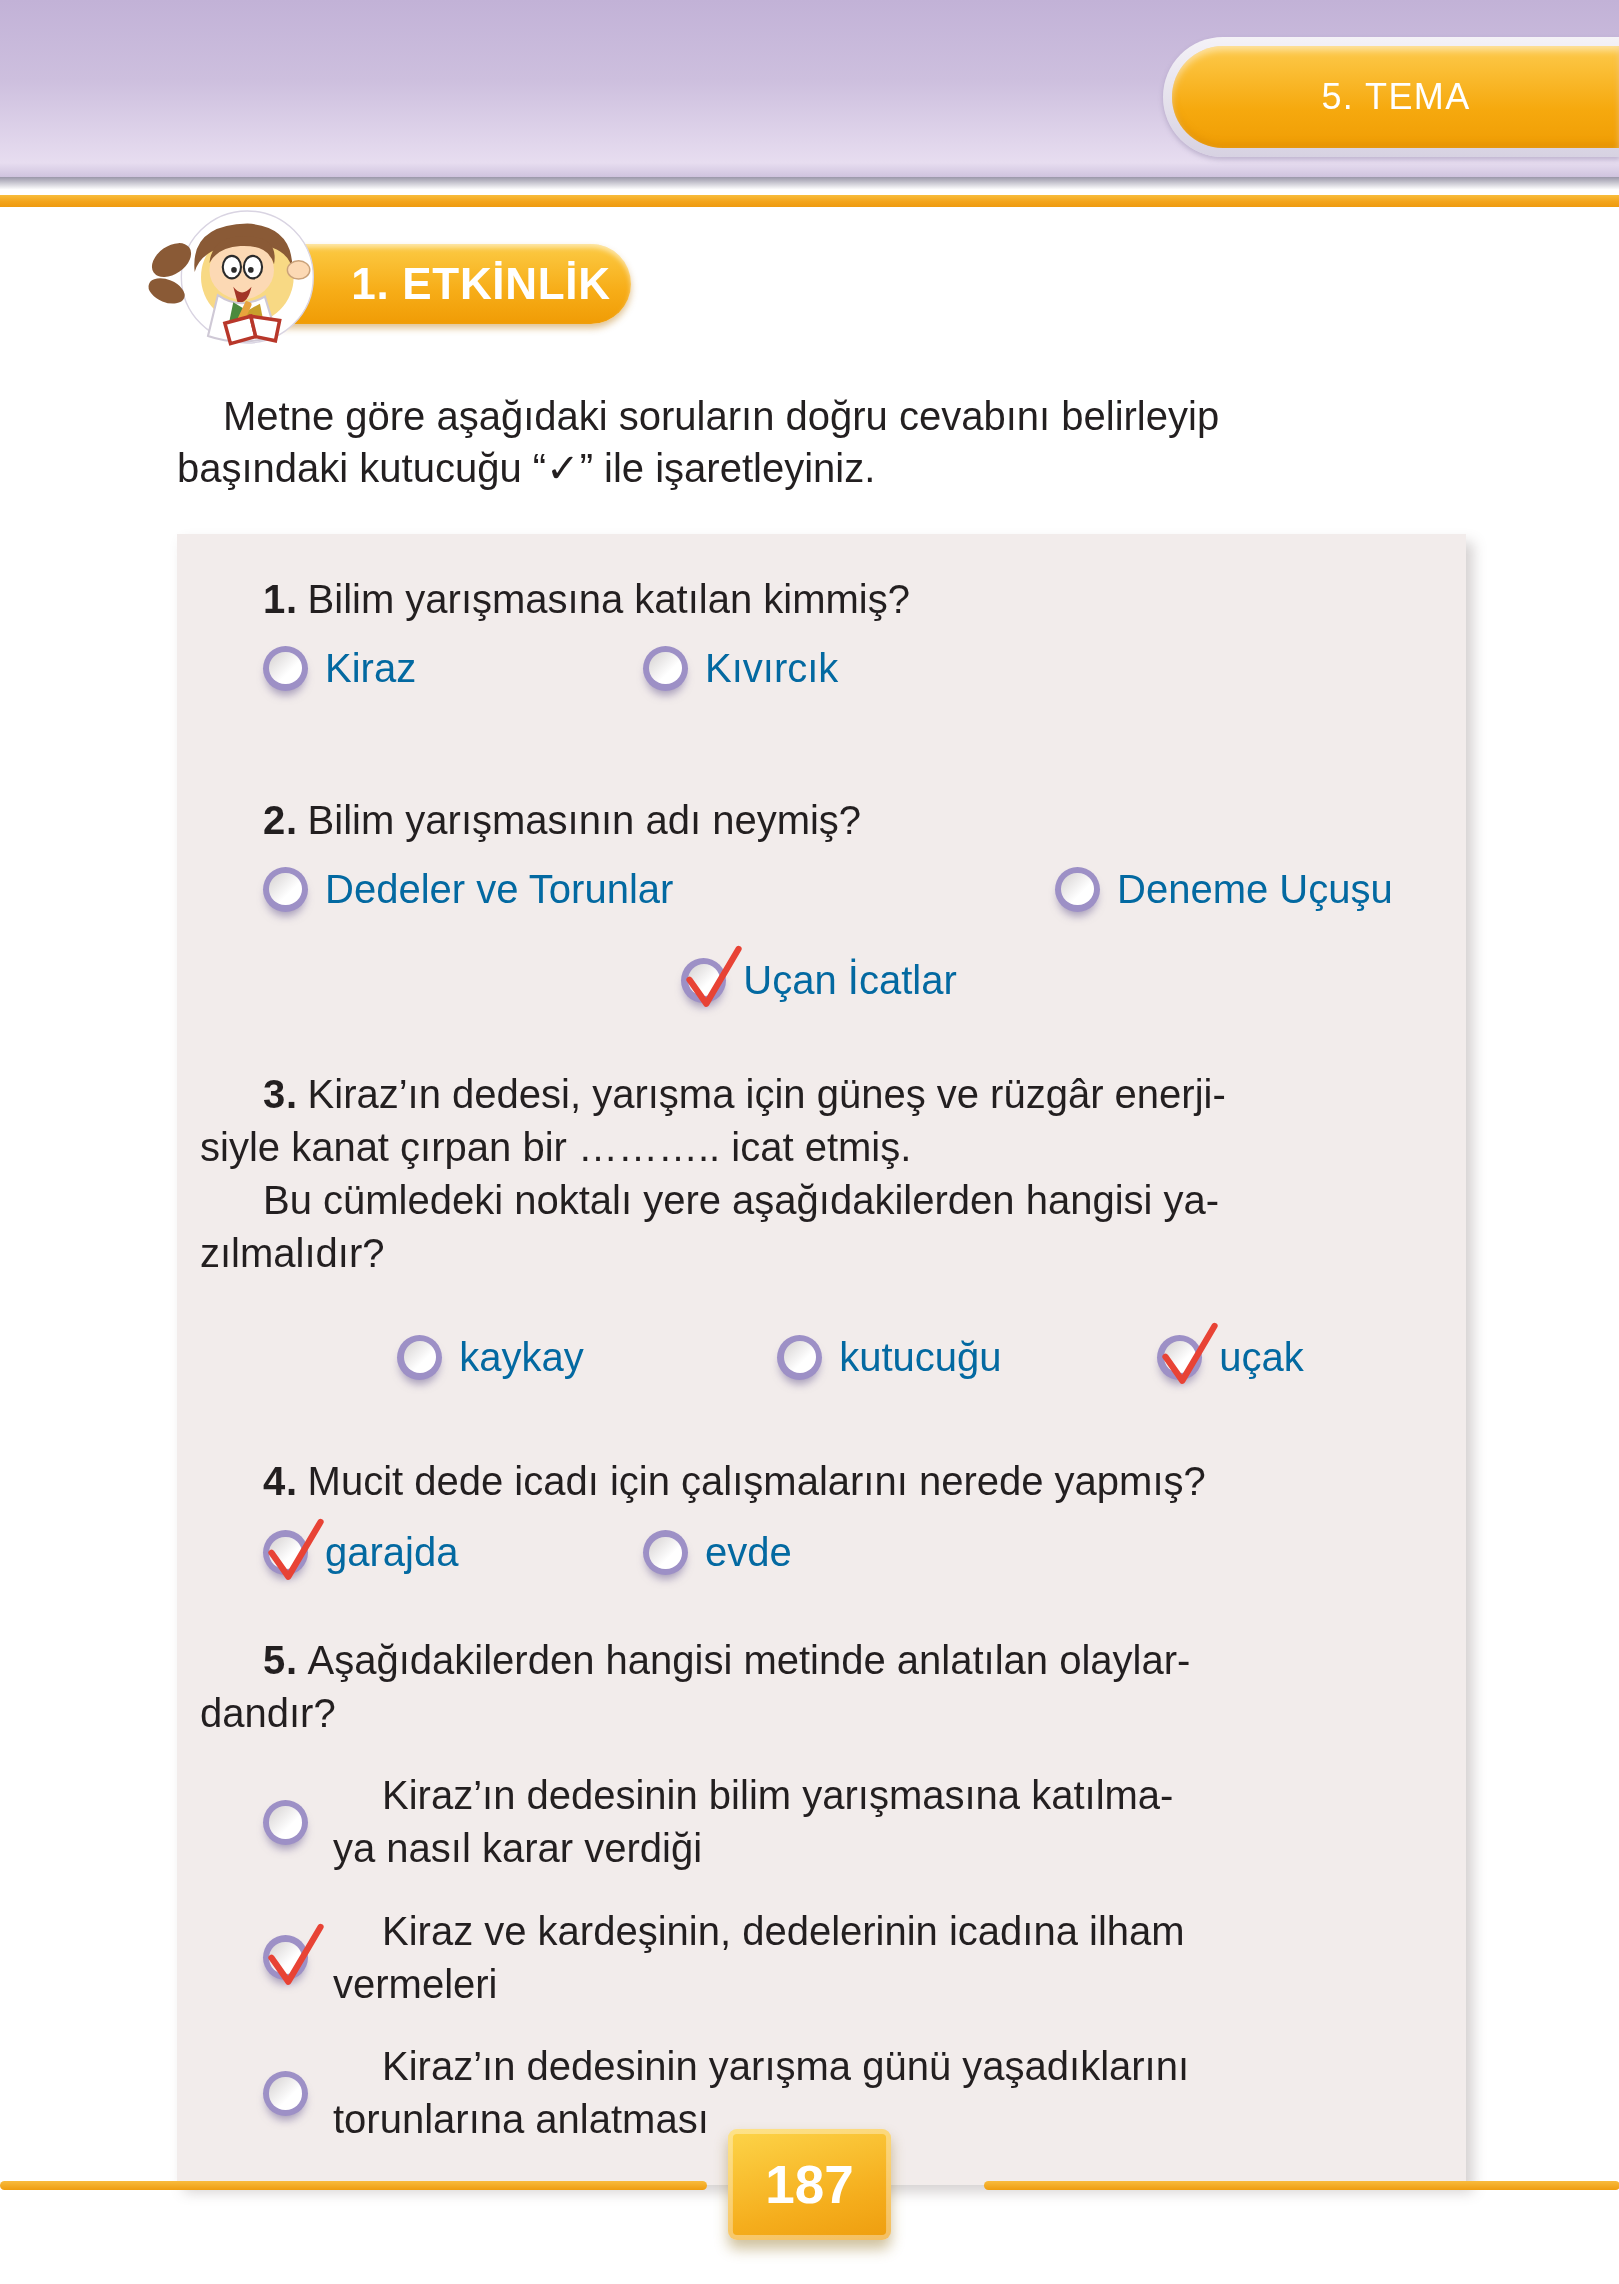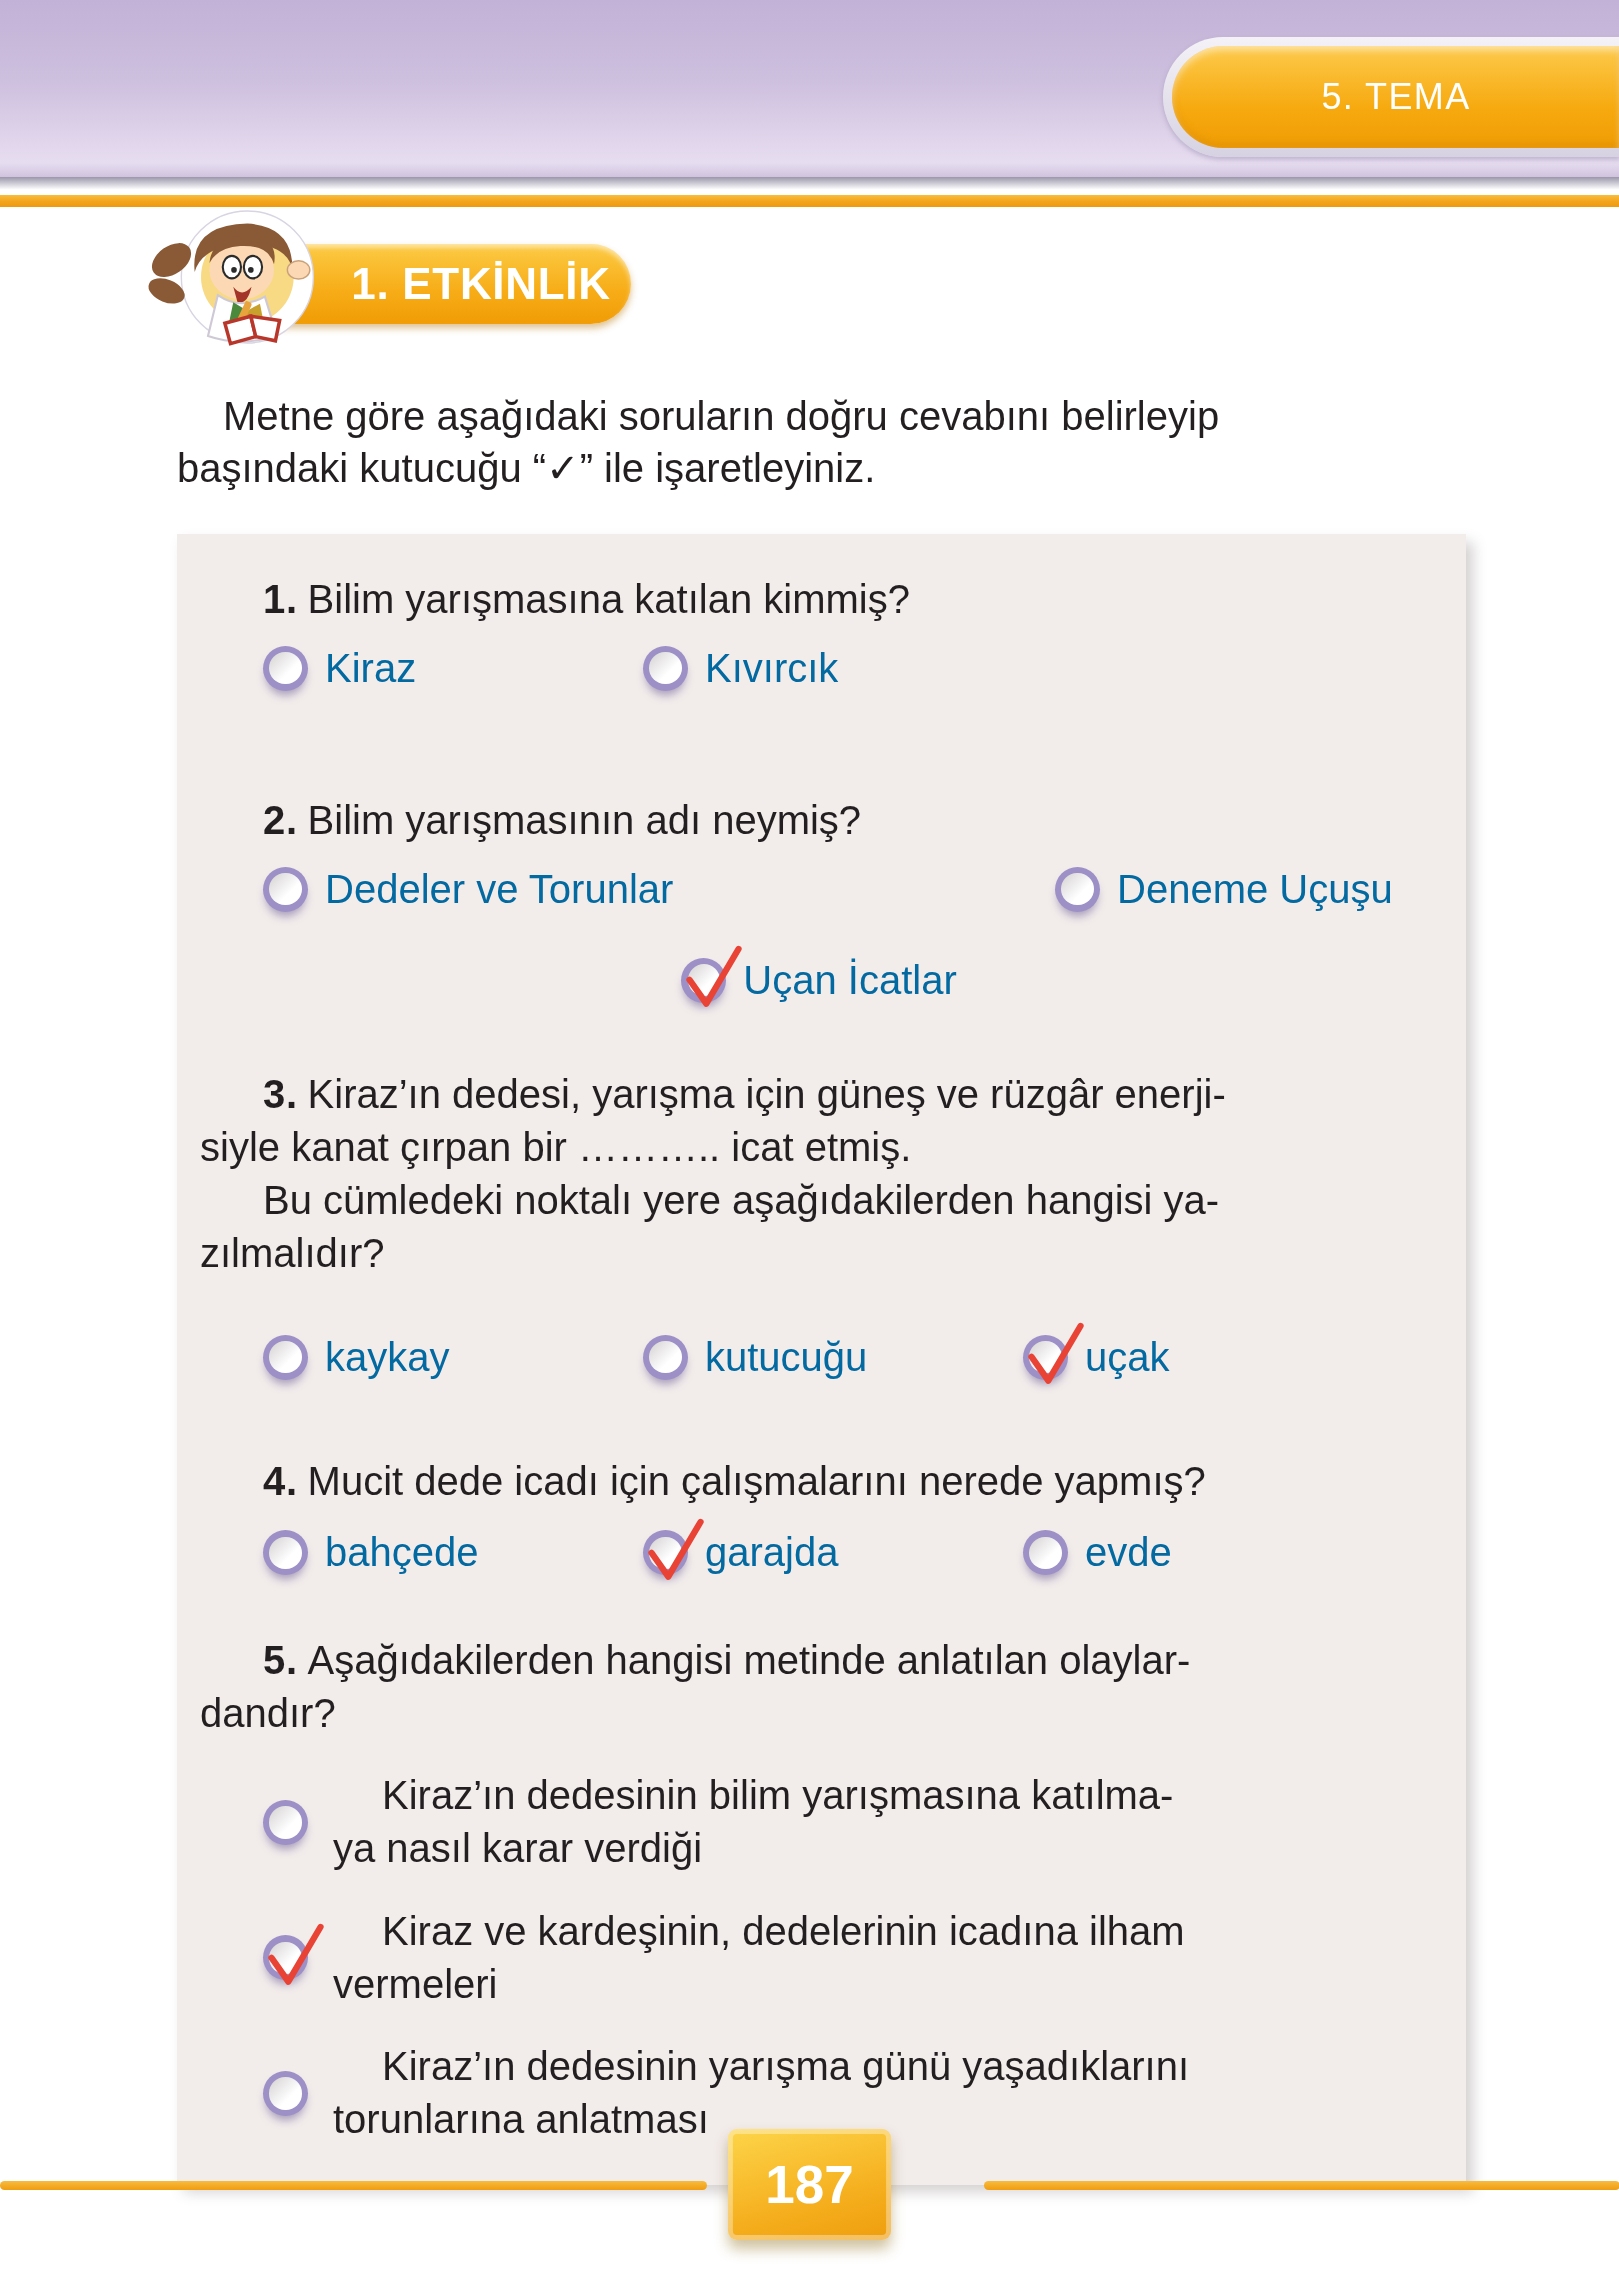--- a/index.html
+++ b/index.html
@@ -47,21 +47,21 @@
     box-shadow:0 7px 8.4px -2.8px rgba(108,95,148,.55);}
   .radio::after{content:"";position:absolute;inset:6.3px;border-radius:50%;
     background:linear-gradient(135deg,#d4d0d0 0%,#ffffff 62%);}
   .check{position:absolute;top:-15.5px;left:0;width:66px;height:70px;z-index:3;}
   
   .option-block{display:flex;align-items:center;margin-left:63px;margin-top:29.5px;}
   .option-block .opt-text{margin-left:25px;width:1083px;font-size:40px;line-height:53px;
     white-space:pre-line;text-indent:49px;color:#231f20;}
   .gap-lg{margin-top:91px;}
   .gap-md{margin-top:53px;}
-  .gap-q3opts{margin-top:42px;}
+  .gap-q3opts{margin-top:42px;justify-content:center;}
   .gap-q4{margin-top:63px;}
   .gap-q4opts{margin-top:9.8px;}
   .gap-q5{margin-top:46px;}
   .row2{margin-top:21px;}
   
   .footer-line{position:absolute;top:2181px;height:9.1px;border-radius:4.9px;
     background:linear-gradient(180deg,#f8bb3e 0%,#ef9d10 100%);}
   .footer-line.left{left:0;width:707px;}
   .footer-line.right{left:984px;right:0;}
   .page-badge{position:absolute;top:2129px;left:728px;width:163px;height:111px;border-radius:9px;
@@ -169,24 +169,20 @@
                 <polyline points="12,54 36,88 82,10" fill="none" stroke="#e84335" stroke-width="9" stroke-linecap="round" stroke-linejoin="round"></polyline>
               </svg>
             </span>
           <span class="option-label">uçak</span>
         </div>
       </div>
 
       <p class="q-para gap-q4"><span class="q-num">4.</span><span class="q-text">Mucit dede icadı için çalışmalarını nerede yapmış?</span></p>
       <div class="options-row gap-q4opts">
         <div class="option">
-          <span class="radio"></span>
-          <span class="option-label">bahçede</span>
-        </div>
-        <div class="option">
           <span class="radio">
               <svg class="check" viewBox="0 0 94 100">
                 <polyline points="12,54 36,88 82,10" fill="none" stroke="#e84335" stroke-width="9" stroke-linecap="round" stroke-linejoin="round"></polyline>
               </svg>
             </span>
           <span class="option-label">garajda</span>
         </div>
         <div class="option">
           <span class="radio"></span>
           <span class="option-label">evde</span>

